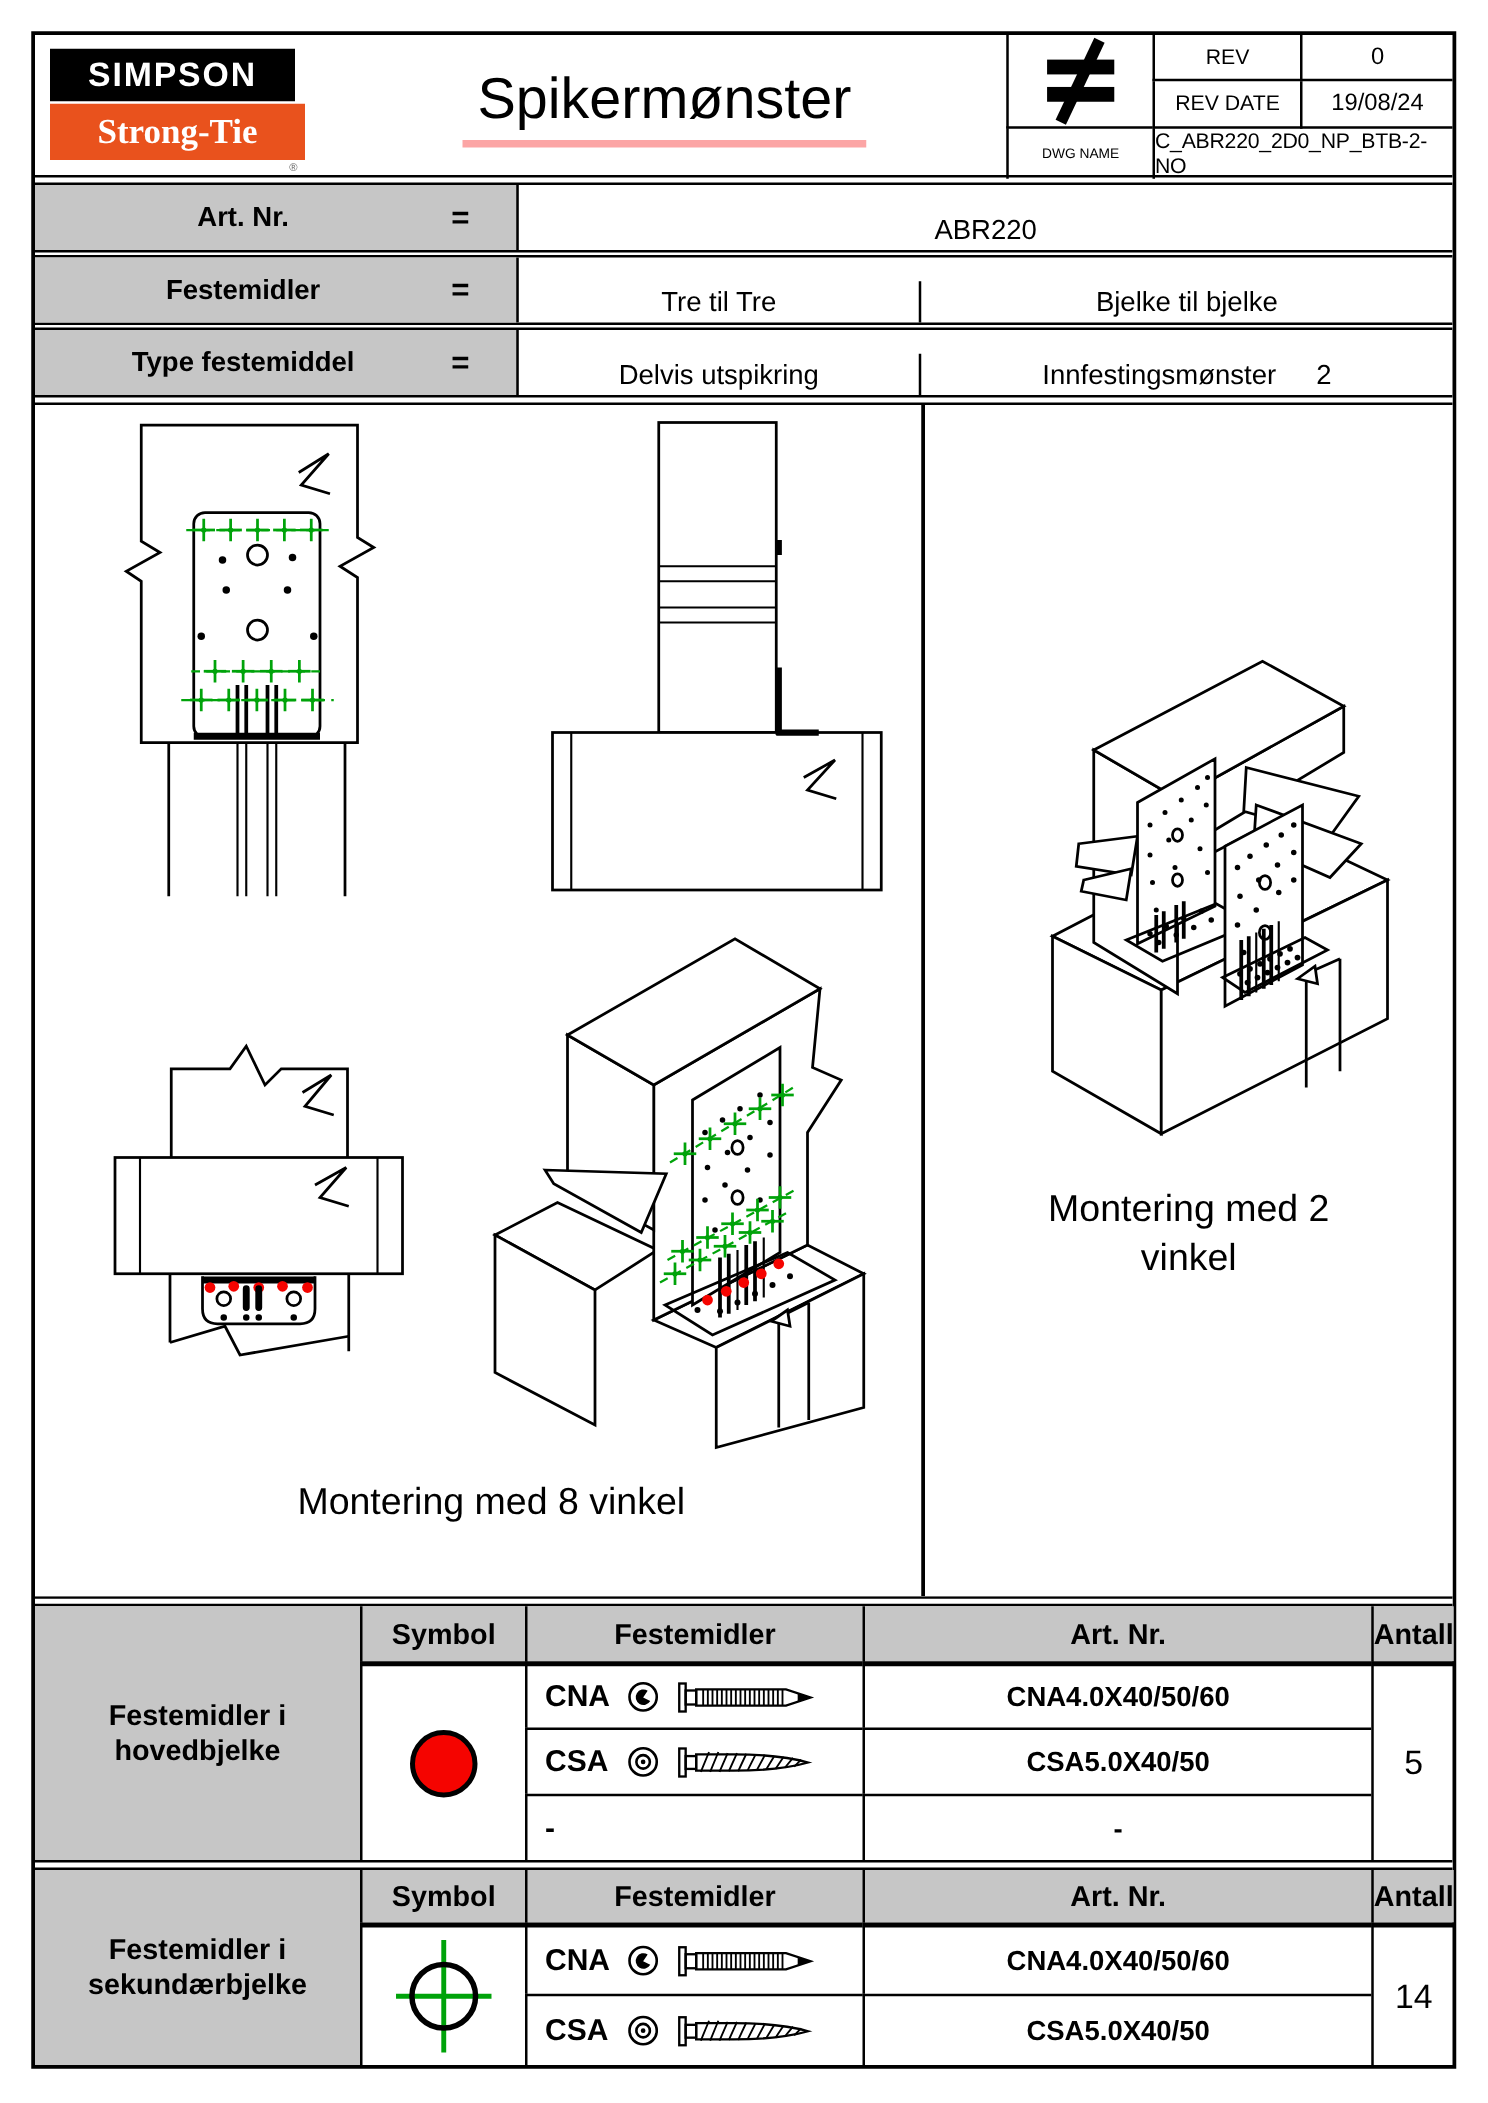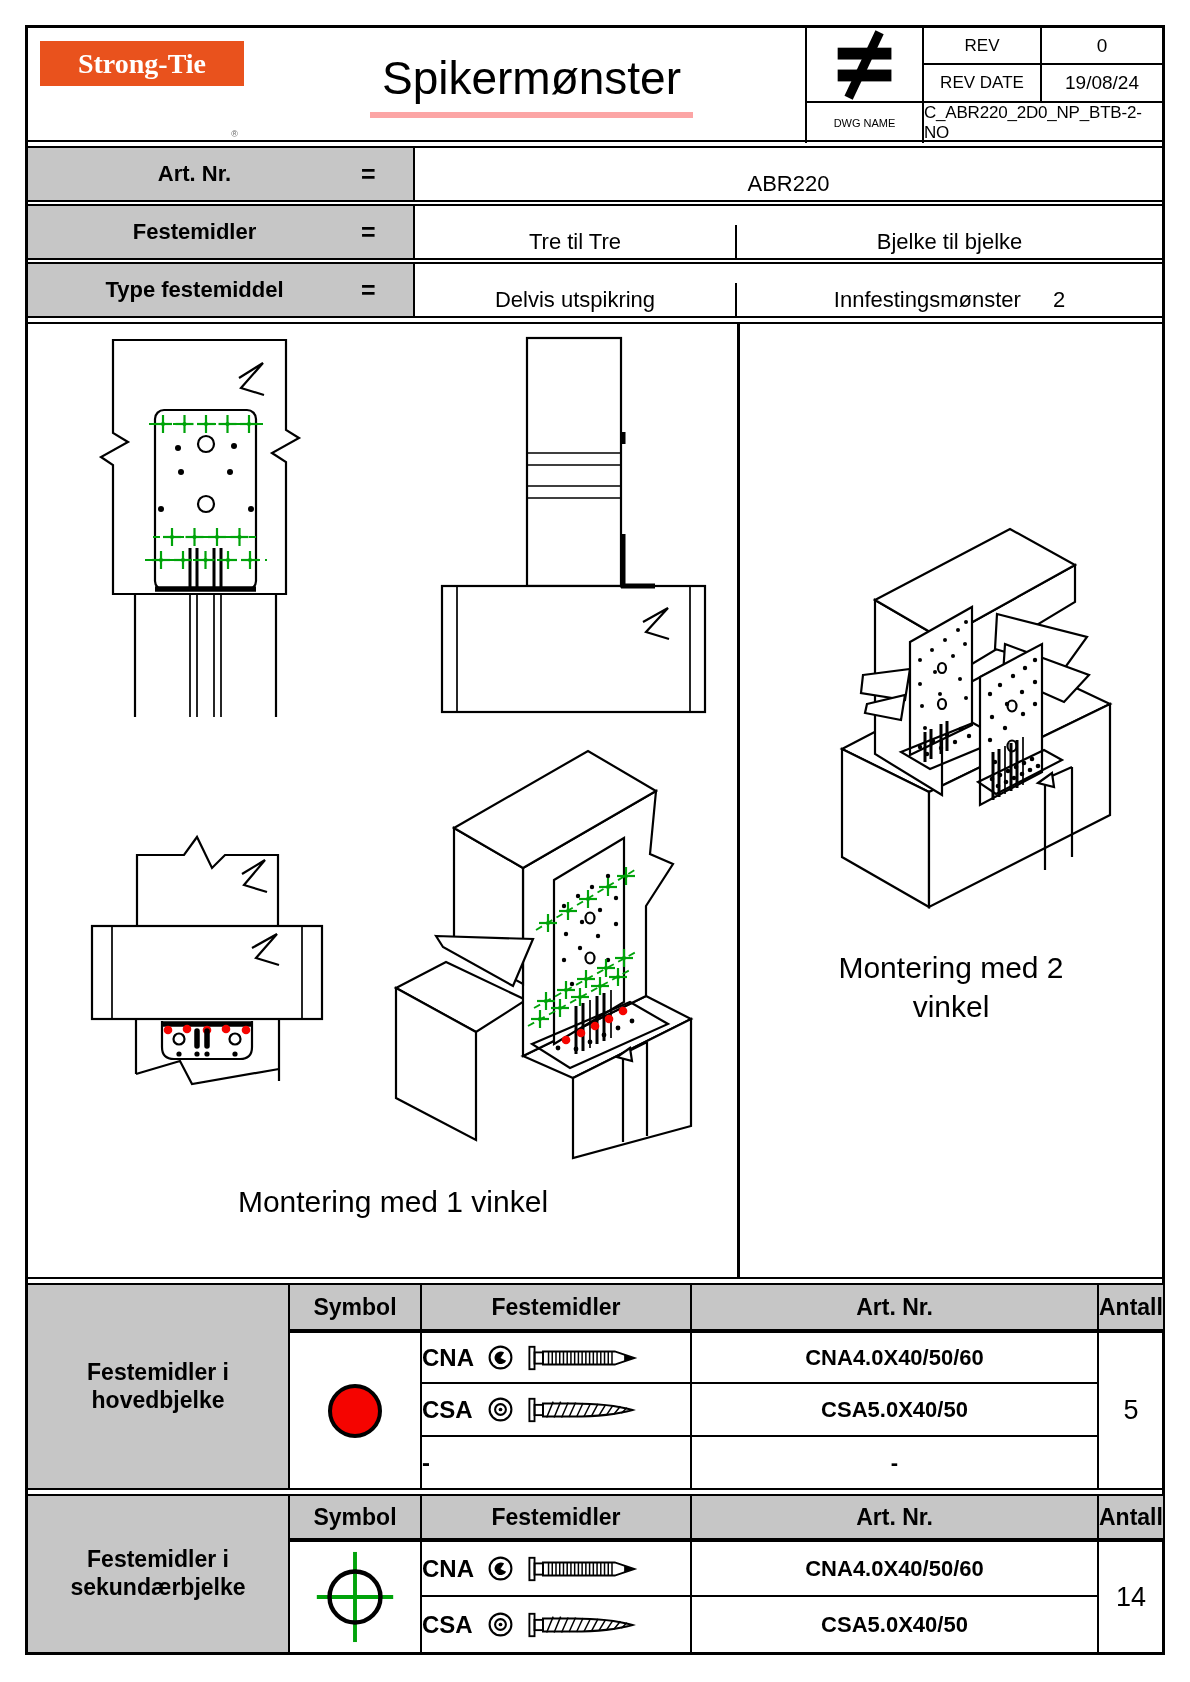--- a/index.html
+++ b/index.html
@@ -72,21 +72,21 @@
   .t1 { grid-template-rows:44px 53px 53px 53px; }
   .t2 { grid-template-rows:42px 57px 57px; }
   .ftable .c { border-left:2.5px solid #000; border-top:2.5px solid #000;
                display:flex; align-items:center; justify-content:center; }
   .ftable .nl0 { border-left:none; }
   .ftable .nt0 { border-top:none; }
   .ftable .ht  { border-top-width:4px; }
   .ftable .hd  { background:var(--cell-gray); font-weight:bold; font-size:23px; }
   .ftable .seclab { background:var(--cell-gray); font-weight:bold; font-size:23px;
                     flex-direction:column; line-height:1.2; text-align:center;justify-content:center; }
-  .fest { justify-content:flex-start !important; gap:11px; }
+  .fest { justify-content:flex-start !important; padding-left:14px; gap:11px; }
   .code { font-weight:bold; font-size:24px; min-width:54px; }
   .artnr { font-weight:bold; font-size:22px; }
   .antall { font-size:27px; }
   .fi { width:27px; height:27px; }
   .fastsvg { width:118px; height:28px; }
   .redcirc { width:54px; height:54px; border-radius:50%; background:var(--accent-red); border:4px solid #000; }
   .cross .g { stroke:var(--accent-green); stroke-width:4; }
   .cross .k { stroke:#000; stroke-width:4.5; fill:none; }
 </style>
 </head>
@@ -123,20 +123,21 @@
       <circle class="cdot" r="1.8"></circle>
     </g>
   </defs>
 </svg>
 
 <div class="page">
   <div class="frame">
 
     <div class="hdr">
       <div class="logo">
+        <div class="lg1">SIMPSON</div>
         <div class="lg2">Strong-Tie</div>
         <span class="reg">®</span>
       </div>
       <div class="titlewrap">
         <span class="title">Spikermønster</span>
       </div>
       <div class="revtbl">
         <div class="ne">
           <svg width="82" height="72" viewBox="0 0 90 76">
             <rect x="15" y="19" width="59" height="13" fill="#000"></rect>
@@ -388,21 +389,21 @@
         <circle class="dot" cx="269" cy="321" r="2.3"></circle>
           <circle class="dot" cx="277" cy="317" r="2.3"></circle>
         <circle class="dot" cx="243" cy="344" r="2.3"></circle>
           <circle class="dot" cx="251" cy="340" r="2.3"></circle>
         <circle class="dot" cx="259" cy="336" r="2.3"></circle>
           <circle class="dot" cx="267" cy="332" r="2.3"></circle>
         <circle class="dot" cx="275" cy="328" r="2.3"></circle>
           <circle class="dot" cx="283" cy="324" r="2.3"></circle>
       </svg>
 
-      <div class="cap" style="left:130px;top:858px;width:470px">Montering med 1 vinkel</div>
+      <div class="cap" style="left:130px;top:858px;width:470px">Montering med 8 vinkel</div>
       <div class="cap" style="left:712px;top:624px;width:422px">
         <div>Montering med 2</div>
         <div>vinkel</div>
       </div>
     </div>
 
     <div class="dbl"></div>
 
     <div class="ftable t1">
       <div class="c nl0 nt0 seclab" style="grid-row:1/5;grid-column:1">

